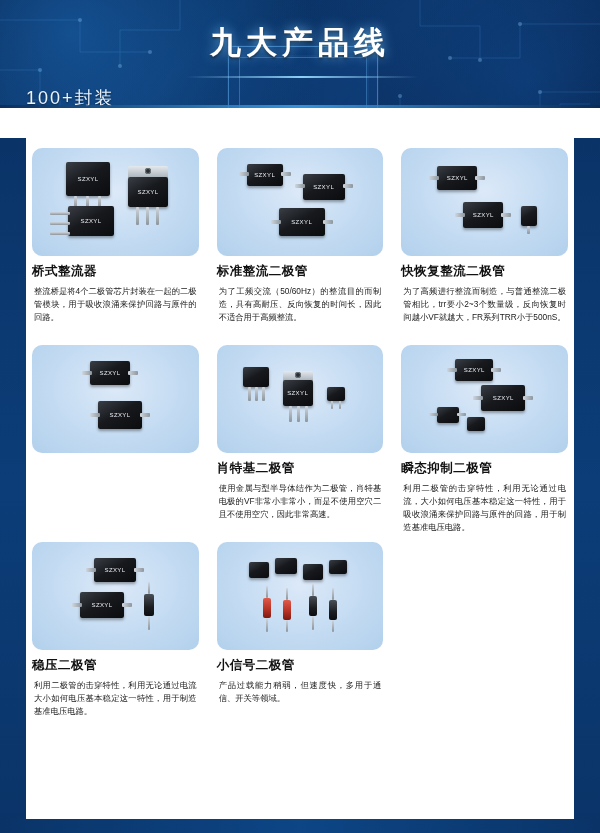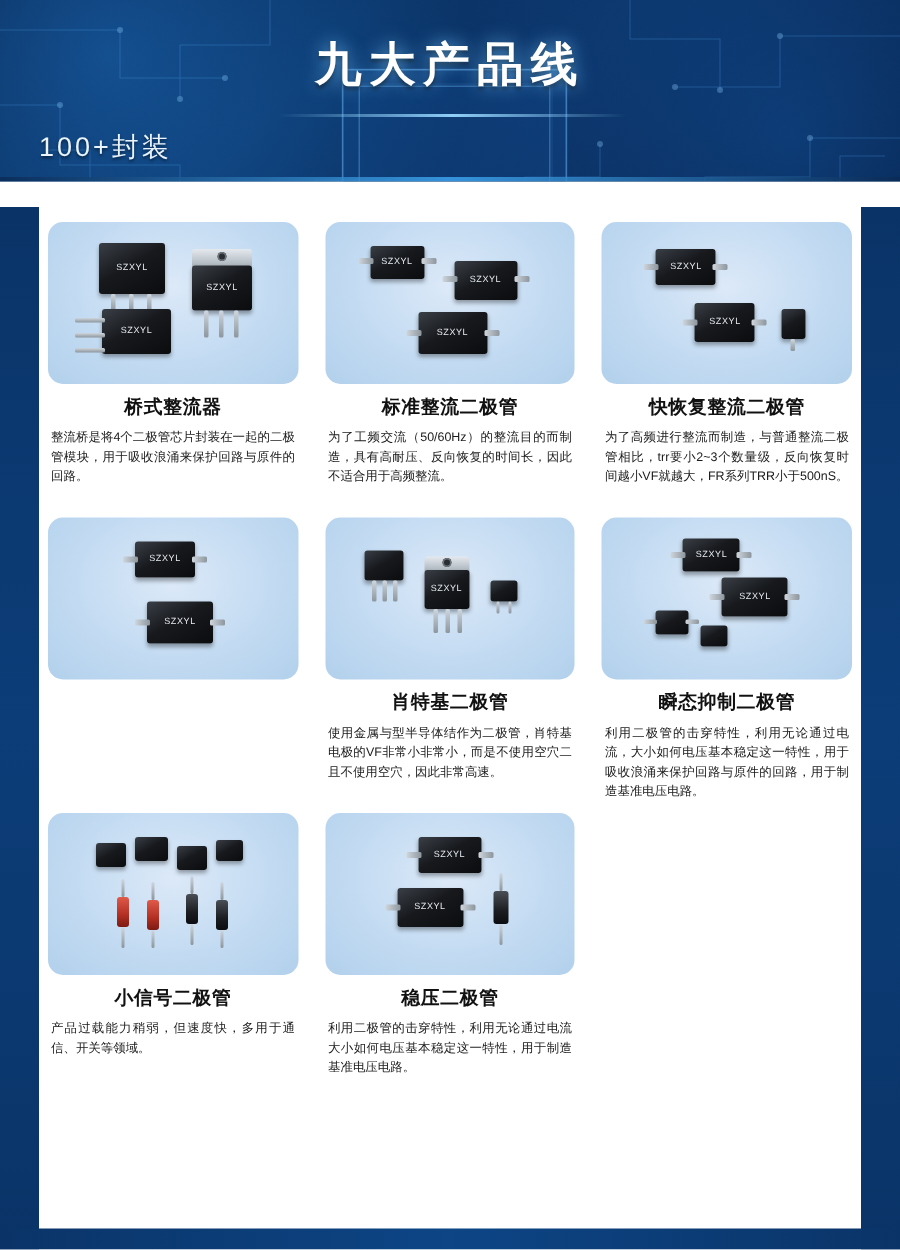--- a/index.html
+++ b/index.html
@@ -11,21 +11,21 @@
   }
   .page {
     position: relative;
     width: 600px; height: 833px;
     background: #ffffff;
   }
 
   
   .header {
     position: relative;
-    width: 600px; height: 121px;
+    width: 600px; height: 108px;
     background:
       radial-gradient(circle at 12% 30%, rgba(30,110,190,0.55) 0%, rgba(8,30,70,0) 45%),
       radial-gradient(circle at 88% 75%, rgba(20,90,170,0.45) 0%, rgba(8,30,70,0) 50%),
       linear-gradient(135deg, #06224a 0%, #0a3467 35%, #0b2f60 60%, #061c40 100%);
     overflow: hidden;
   }
   .circuit {
     position: absolute; inset: 0;
     opacity: .55;
   }
@@ -106,21 +106,20 @@
   .thumb {
     position: relative;
     width: 100%;
     height: 108px;
     border-radius: 10px;
     background: radial-gradient(ellipse at 50% 40%, #dce9f8 0%, #c3dbf2 55%, #b2d0ec 100%);
     overflow: hidden;
   }
   .card-title {
     margin-top: 7px;
-    text-align: center;
     font-size: 12.5px;
     font-weight: bold;
     color: #111111;
     letter-spacing: .5px;
   }
   .card-desc {
     margin-top: 5px;
     font-size: 8.3px;
     line-height: 1.55;
     color: #1a1a1a;
@@ -345,20 +344,40 @@
         <div class="lead h" style="left:28px;top:68px;width:9px;height:3px;"></div>
         <div class="lead h" style="left:56px;top:68px;width:9px;height:3px;"></div>
         <div class="pkg small" style="left:66px;top:72px;width:18px;height:14px;"></div>
       </div>
       <div class="card-title">瞬态抑制二极管</div>
       <div class="card-desc">利用二极管的击穿特性，利用无论通过电流，大小如何电压基本稳定这一特性，用于吸收浪涌来保护回路与原件的回路，用于制造基准电压电路。</div>
     </div>
 
     <div class="card">
       <div class="thumb">
+        <div class="pkg" style="left:62px;top:16px;width:42px;height:24px;">
+          <div class="mark">SZXYL</div>
+        </div>
+        <div class="lead h" style="left:54px;top:26px;width:10px;height:4px;"></div>
+        <div class="lead h" style="left:102px;top:26px;width:10px;height:4px;"></div>
+        <div class="pkg" style="left:48px;top:50px;width:44px;height:26px;">
+          <div class="mark">SZXYL</div>
+        </div>
+        <div class="lead h" style="left:40px;top:61px;width:10px;height:4px;"></div>
+        <div class="lead h" style="left:90px;top:61px;width:10px;height:4px;"></div>
+        <div class="axial-body" style="left:112px;top:52px;width:10px;height:22px;"></div>
+        <div class="lead" style="left:116px;top:40px;width:2px;height:12px;"></div>
+        <div class="lead" style="left:116px;top:74px;width:2px;height:14px;"></div>
+      </div>
+      <div class="card-title">稳压二极管</div>
+      <div class="card-desc">利用二极管的击穿特性，利用无论通过电流大小如何电压基本稳定这一特性，用于制造基准电压电路。</div>
+    </div>
+
+    <div class="card">
+      <div class="thumb">
         <div class="pkg small" style="left:32px;top:20px;width:20px;height:16px;"></div>
         <div class="pkg small" style="left:58px;top:16px;width:22px;height:16px;"></div>
         <div class="pkg small" style="left:86px;top:22px;width:20px;height:16px;"></div>
         <div class="pkg small" style="left:112px;top:18px;width:18px;height:14px;"></div>
         <div class="axial-body red" style="left:46px;top:56px;width:8px;height:20px;"></div>
         <div class="lead" style="left:49px;top:44px;width:2px;height:12px;"></div>
         <div class="lead" style="left:49px;top:76px;width:2px;height:14px;"></div>
         <div class="axial-body red" style="left:66px;top:58px;width:8px;height:20px;"></div>
         <div class="lead" style="left:69px;top:46px;width:2px;height:12px;"></div>
         <div class="lead" style="left:69px;top:78px;width:2px;height:12px;"></div>
@@ -366,34 +385,14 @@
         <div class="lead" style="left:95px;top:42px;width:2px;height:12px;"></div>
         <div class="lead" style="left:95px;top:74px;width:2px;height:14px;"></div>
         <div class="axial-body" style="left:112px;top:58px;width:8px;height:20px;"></div>
         <div class="lead" style="left:115px;top:46px;width:2px;height:12px;"></div>
         <div class="lead" style="left:115px;top:78px;width:2px;height:12px;"></div>
       </div>
       <div class="card-title">小信号二极管</div>
       <div class="card-desc">产品过载能力稍弱，但速度快，多用于通信、开关等领域。</div>
     </div>
 
-    <div class="card">
-      <div class="thumb">
-        <div class="pkg" style="left:62px;top:16px;width:42px;height:24px;">
-          <div class="mark">SZXYL</div>
-        </div>
-        <div class="lead h" style="left:54px;top:26px;width:10px;height:4px;"></div>
-        <div class="lead h" style="left:102px;top:26px;width:10px;height:4px;"></div>
-        <div class="pkg" style="left:48px;top:50px;width:44px;height:26px;">
-          <div class="mark">SZXYL</div>
-        </div>
-        <div class="lead h" style="left:40px;top:61px;width:10px;height:4px;"></div>
-        <div class="lead h" style="left:90px;top:61px;width:10px;height:4px;"></div>
-        <div class="axial-body" style="left:112px;top:52px;width:10px;height:22px;"></div>
-        <div class="lead" style="left:116px;top:40px;width:2px;height:12px;"></div>
-        <div class="lead" style="left:116px;top:74px;width:2px;height:14px;"></div>
-      </div>
-      <div class="card-title">稳压二极管</div>
-      <div class="card-desc">利用二极管的击穿特性，利用无论通过电流大小如何电压基本稳定这一特性，用于制造基准电压电路。</div>
-    </div>
-
   </div>
 </div>
 
 </body></html>

